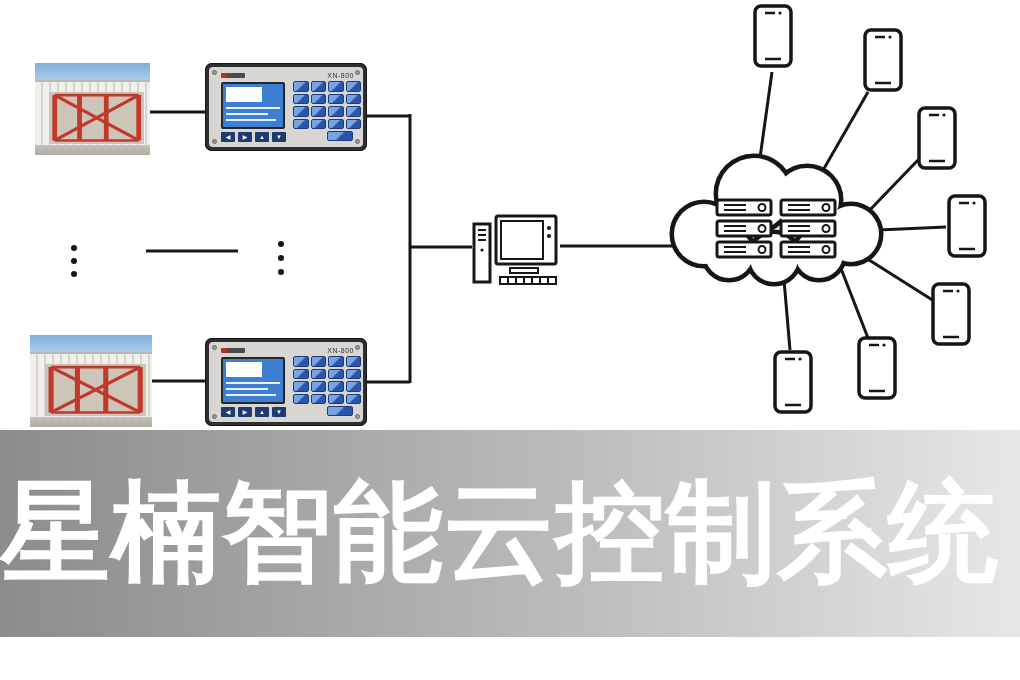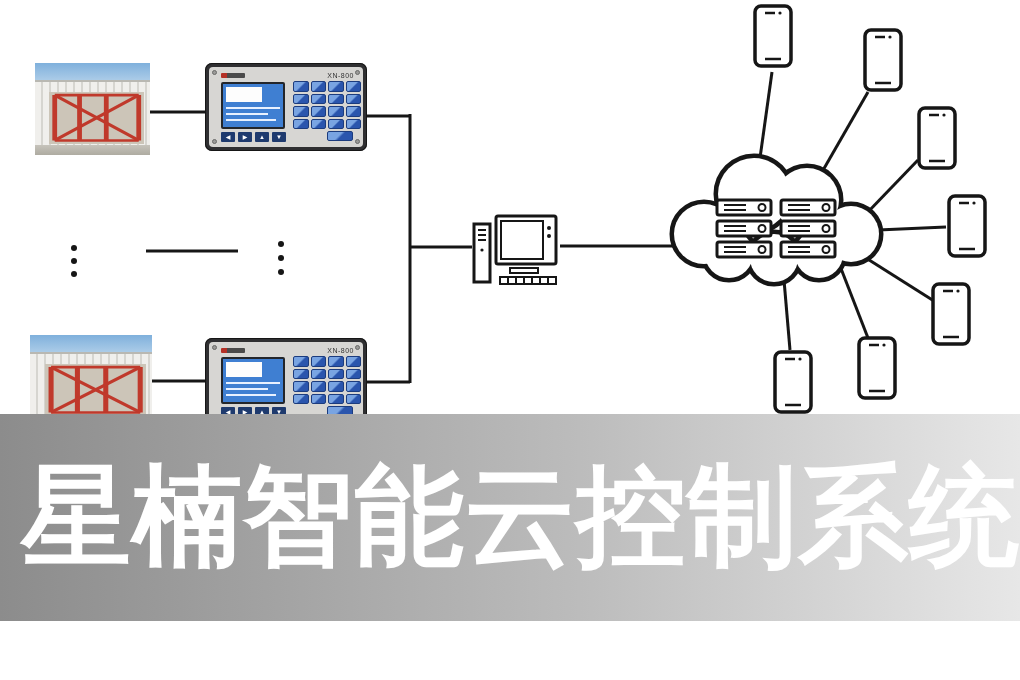--- a/index.html
+++ b/index.html
@@ -44,21 +44,21 @@
   .phone{width:42px;height:64px}
   .phone.p1{left:752px;top:4px}
   .phone.p2{left:862px;top:28px}
   .phone.p3{left:916px;top:106px}
   .phone.p4{left:946px;top:194px}
   .phone.p5{left:930px;top:282px}
   .phone.p6{left:856px;top:336px}
   .phone.p7{left:772px;top:350px}
 
   
-  .banner{position:absolute;left:0;top:414px;width:1020px;height:207px;background:linear-gradient(90deg,#8c8c8c 0%,#bdbdbd 58%,#e7e7e7 100%);display:flex;align-items:center;justify-content:flex-end}
+  .banner{position:absolute;left:0;top:430px;width:1020px;height:207px;background:linear-gradient(90deg,#8c8c8c 0%,#bdbdbd 58%,#e7e7e7 100%);display:flex;align-items:center;justify-content:flex-start}
   .banner-title{font-size:110px;font-weight:700;color:#ffffff;white-space:nowrap;letter-spacing:1px;font-family:"Liberation Sans","DejaVu Sans",sans-serif}
 </style>
 </head>
 <body>
 
 <div class="stage">
 
   <svg class="overlay" viewBox="0 0 1020 430" aria-hidden="true">
     <g stroke="#161616" stroke-width="3" fill="none">
       <path d="M150 112H206"></path>

